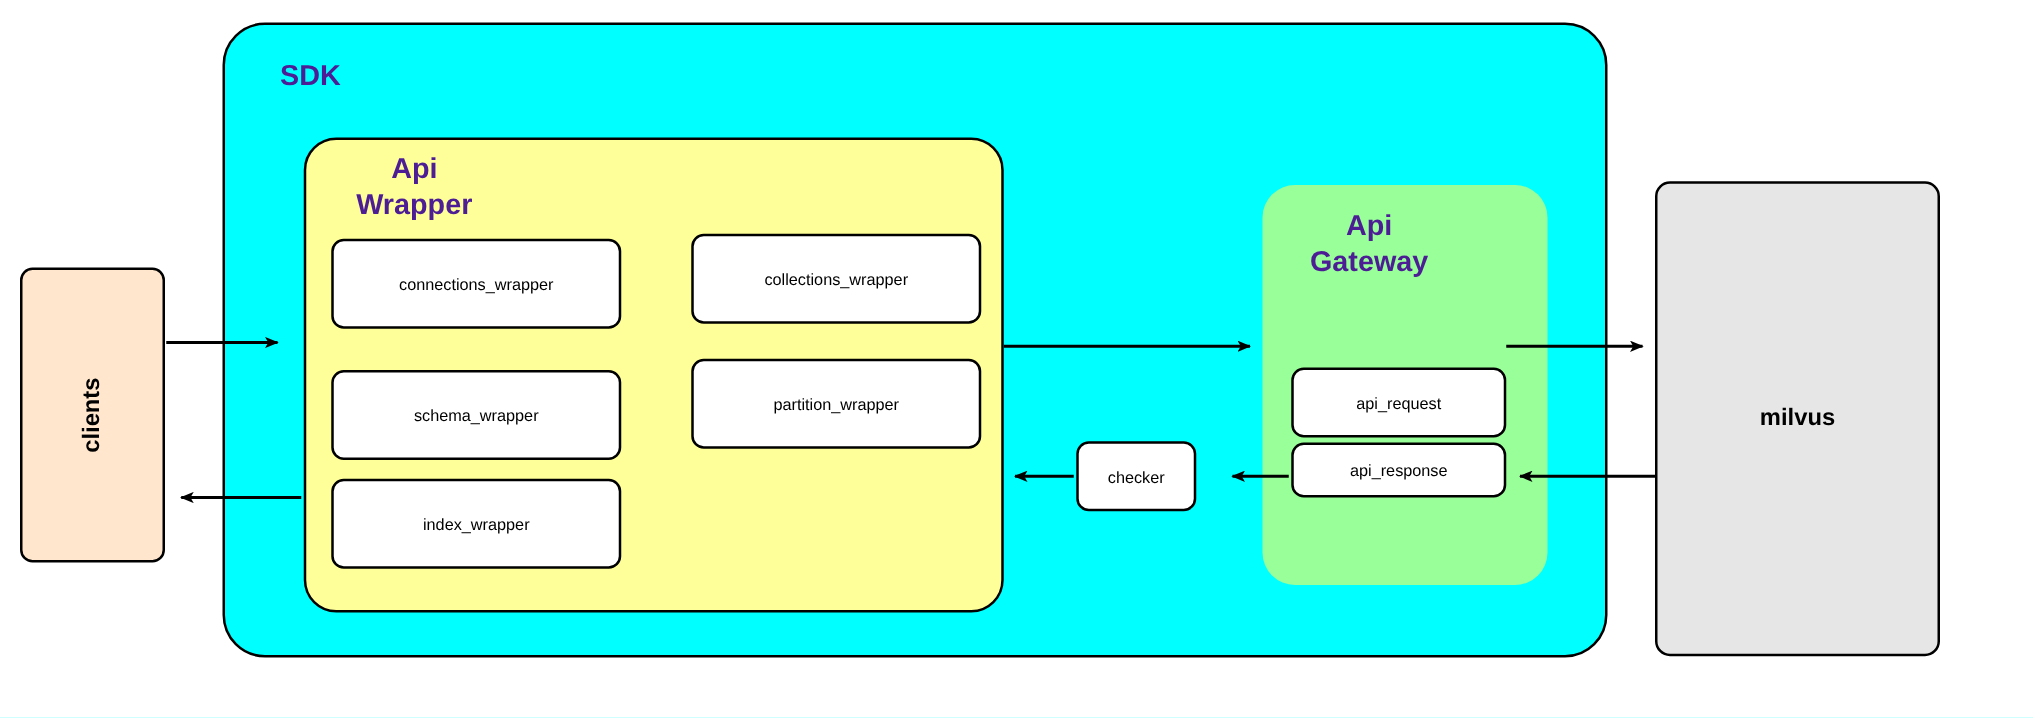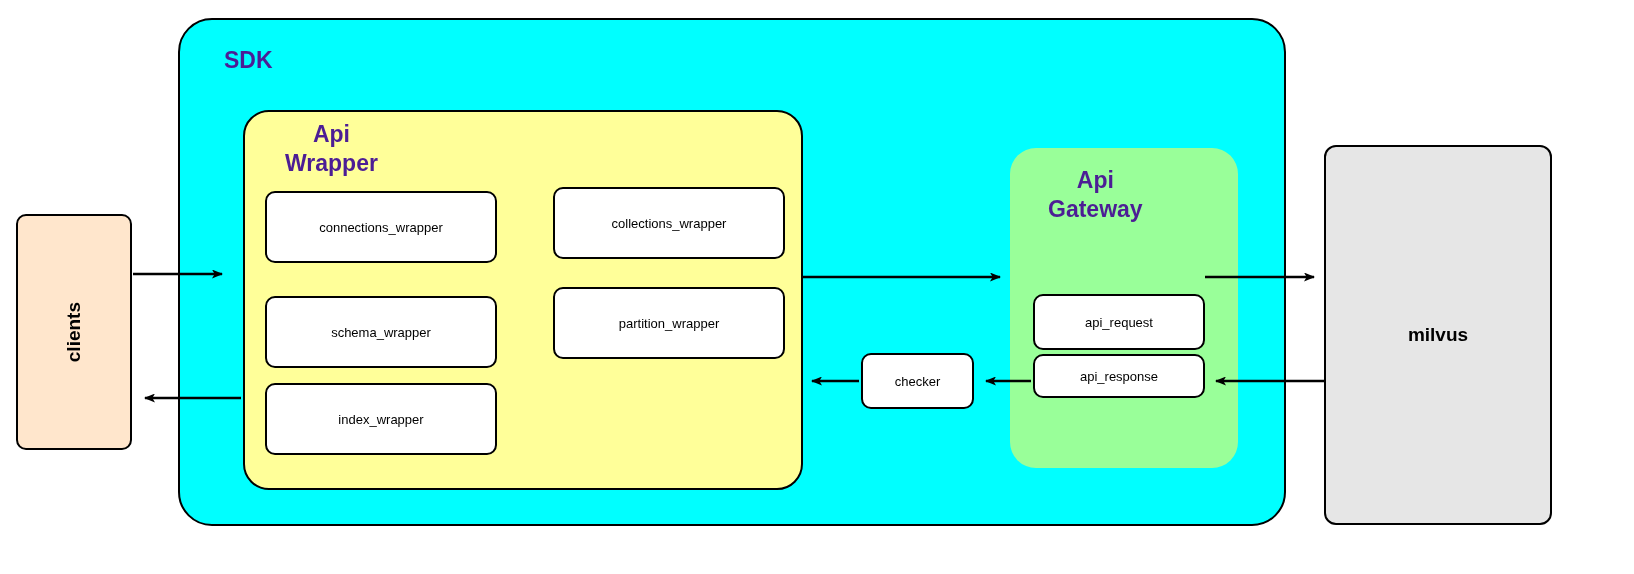--- a/index.html
+++ b/index.html
@@ -70,21 +70,21 @@
   #connections_wrapper { left: 265px; top: 191px; }
   #collections_wrapper { left: 553px; top: 187px; }
   #schema_wrapper     { left: 265px; top: 296px; }
   #partition_wrapper  { left: 553px; top: 287px; align-items: center; }
   #index_wrapper      { left: 265px; top: 383px; }
   #utility_wrapper    { left: 553px; top: 383px; }
 
   #api_request  { left: 1033px; top: 250px;  width: 172px; height: 56px; margin-top: 44px; }
   #api_response { left: 1033px; top: 354px;  width: 172px; height: 44px; }
 
-  #checker { left: 861px; top: 353px; width: 113px; height: 56px; }
+  #checker { left: 861px; top: 353px; width: 96px; height: 56px; }
 
   #clients-box {
     left: 16px; top: 214px; width: 116px; height: 236px;
     border-radius: 10px;
     background: #ffe6cc;
   }
   #clients-label {
     writing-mode: vertical-rl;
     transform: rotate(180deg);
     font-weight: bold;

